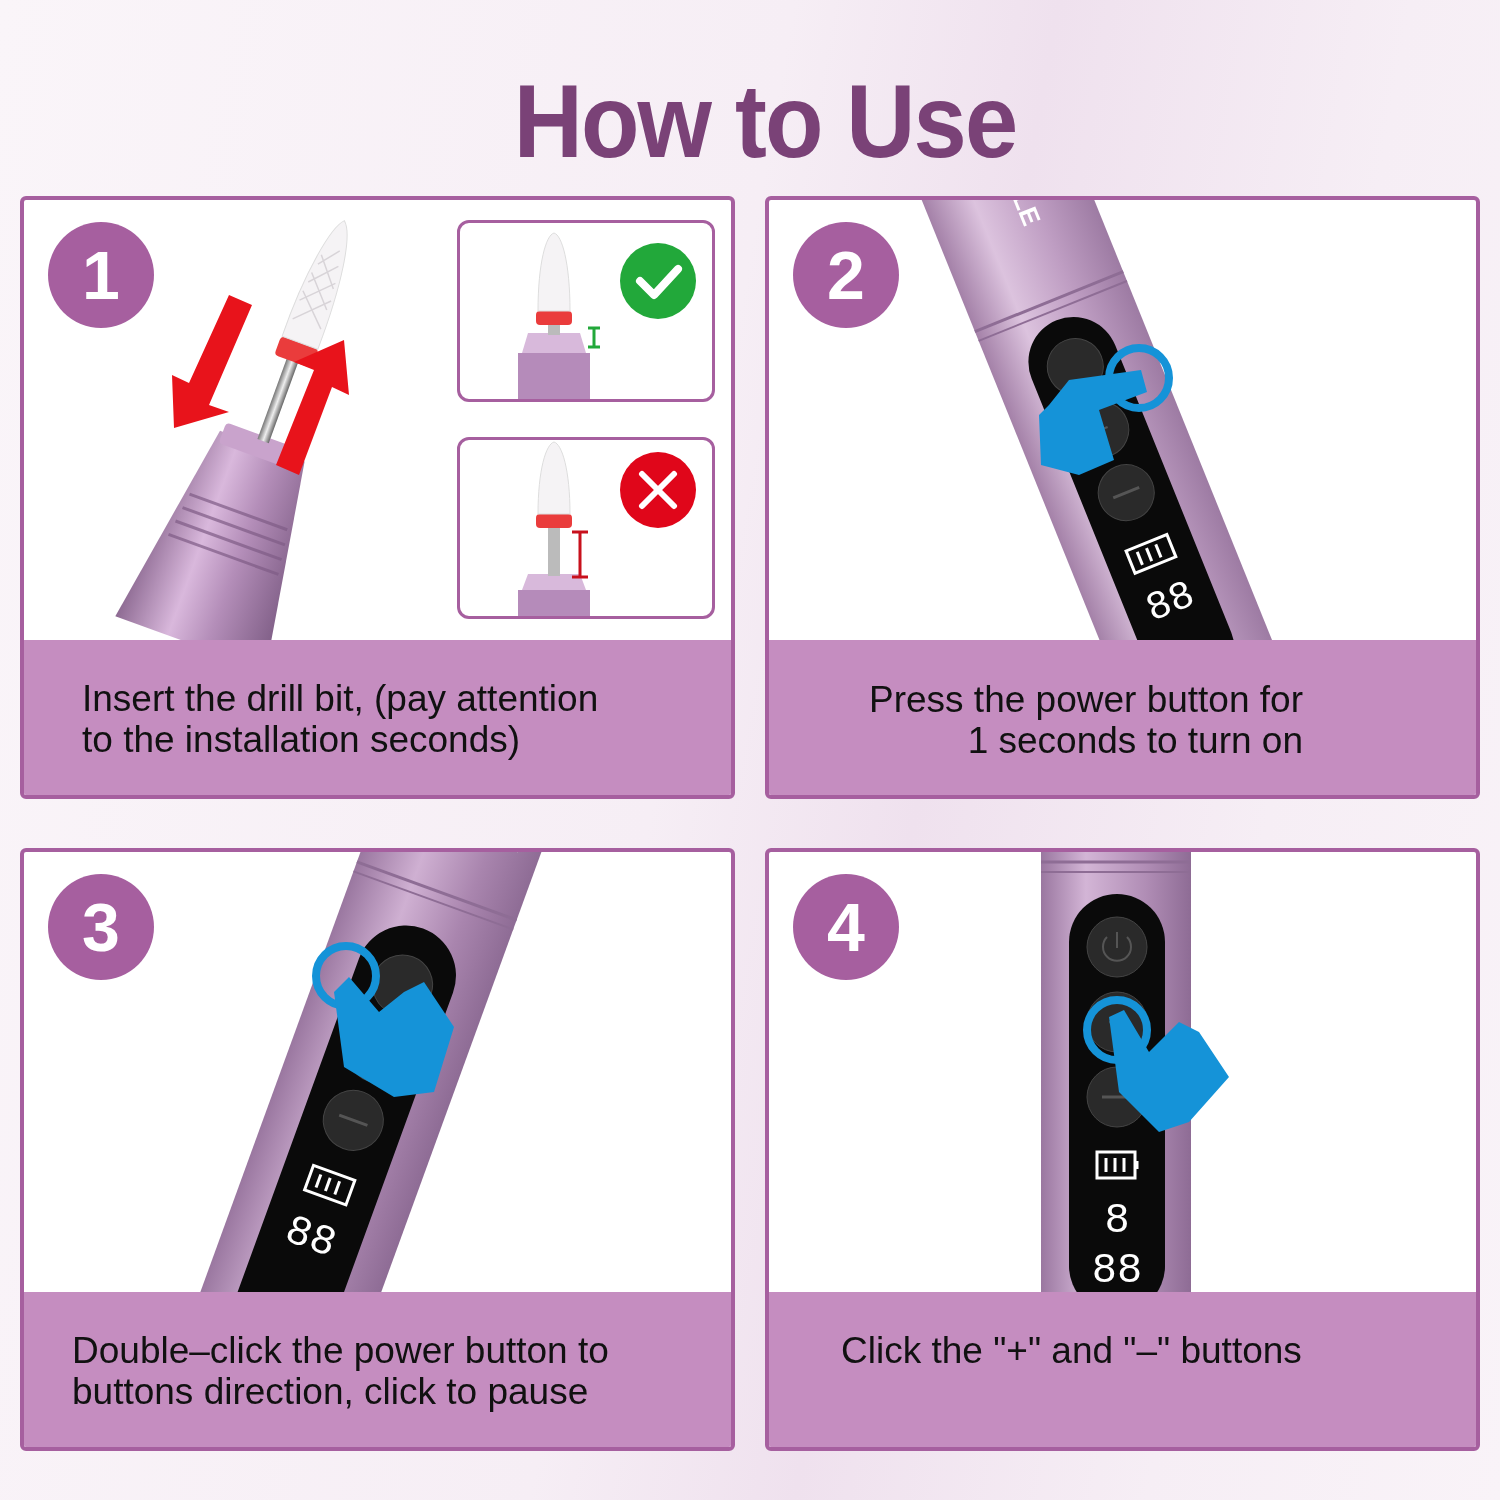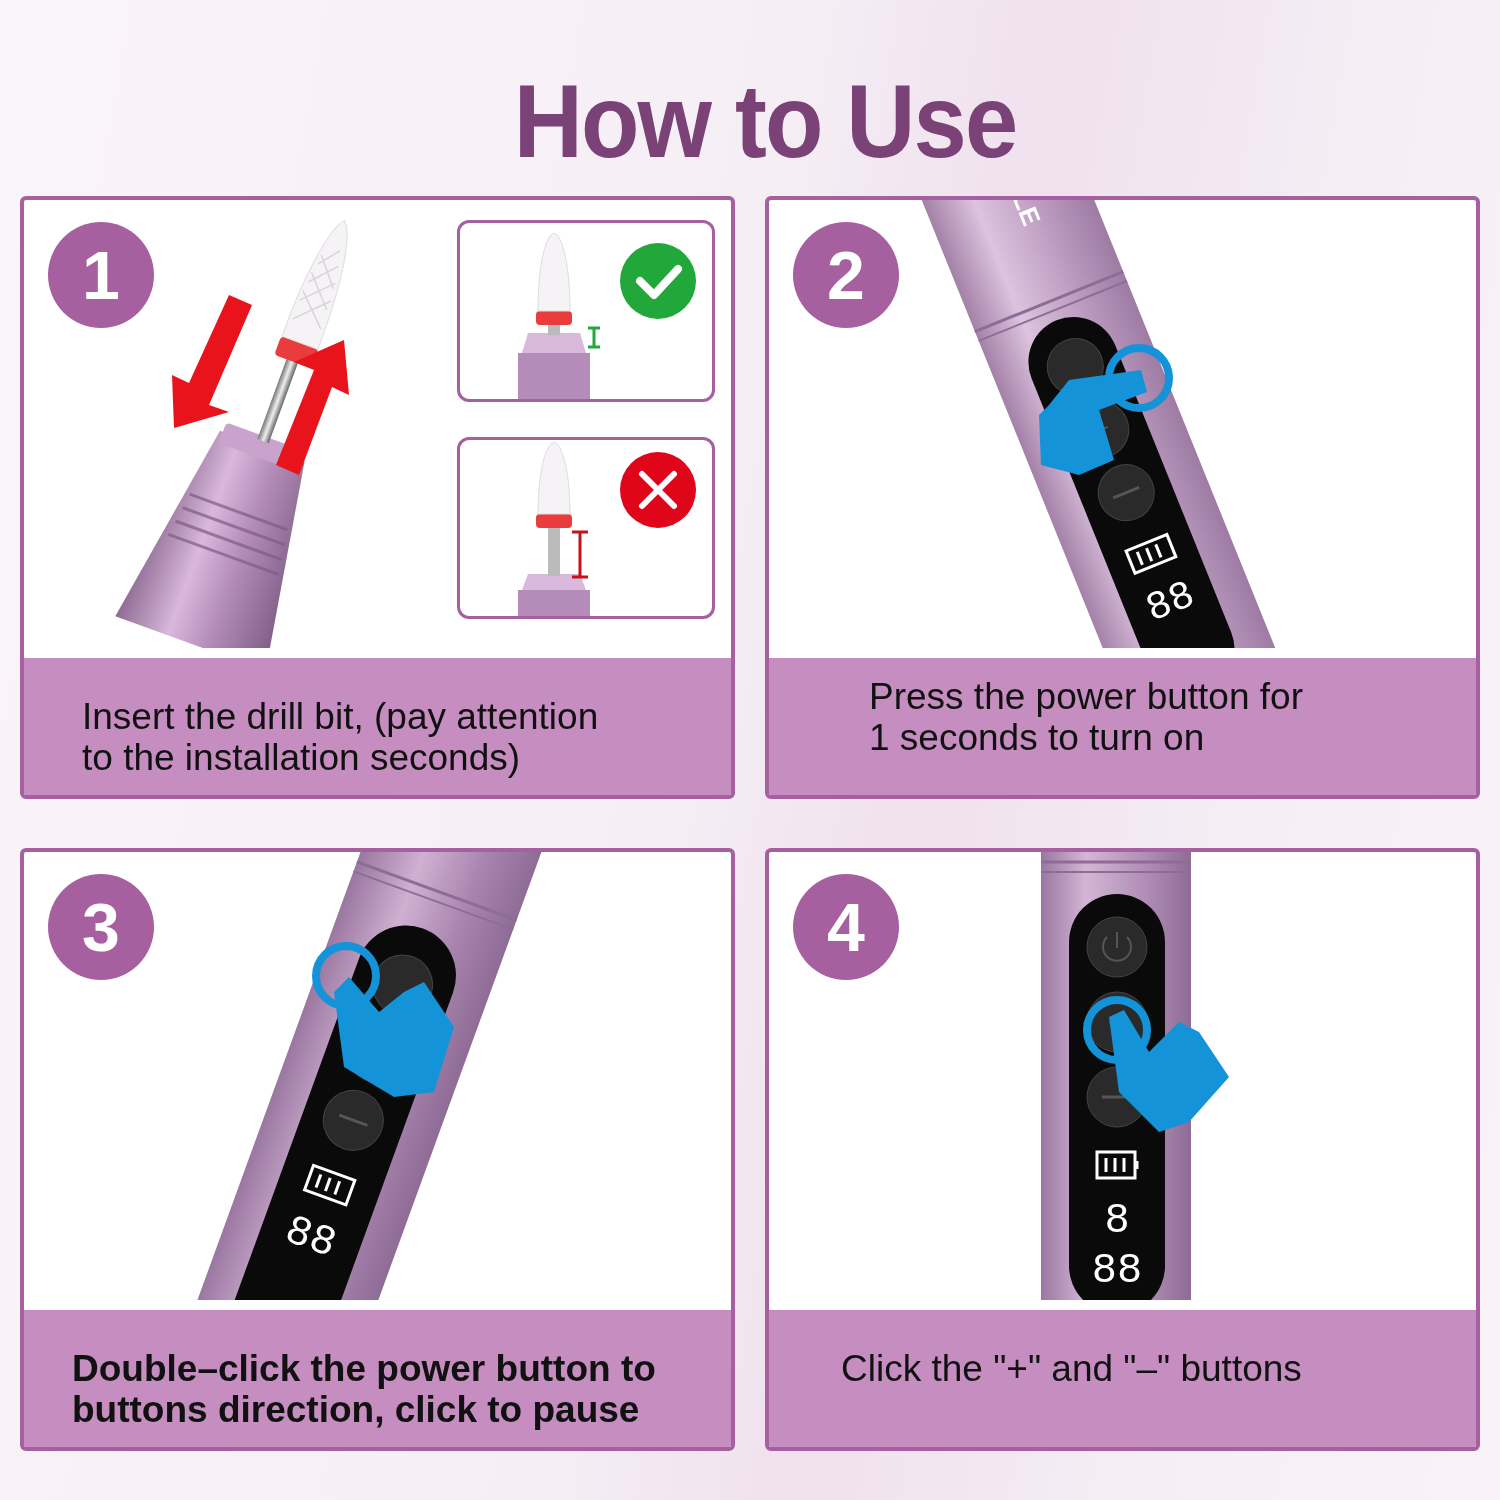--- a/index.html
+++ b/index.html
@@ -16,21 +16,21 @@
   }
   .panel {
     position: absolute; width: 715px; height: 603px;
     border: 4px solid #a65f9f; border-radius: 6px; background: #ffffff; overflow: hidden;
   }
   .p1 { left: 20px; top: 196px; }
   .p2 { left: 765px; top: 196px; }
   .p3 { left: 20px; top: 848px; }
   .p4 { left: 765px; top: 848px; }
   .caption {
-    position: absolute; left: 0; bottom: 0; width: 100%; height: 137px;
+    position: absolute; left: 0; bottom: 0; width: 100%; height: 155px;
     background: #c58dc0; color: #111; font-size: 37px; line-height: 41px;
   }
   .caption .txt { position: absolute; top: 38px; }
   .badge {
     position: absolute; left: 24px; top: 22px; width: 106px; height: 106px; border-radius: 50%;
     background: #a65f9f; color: #fff; font-size: 68px; font-weight: bold;
     display: flex; align-items: center; justify-content: center;
   }
   .scene { position: absolute; left: 0; top: 0; width: 100%; height: 448px; }
   .inset {
@@ -162,21 +162,21 @@
         <text x="340" y="425" font-family="Liberation Mono, monospace" font-size="40" fill="#fff" text-anchor="middle">88</text>
       </g>
       <g fill="#1593d8">
         <circle cx="370" cy="178" r="30" fill="none" stroke="#1593d8" stroke-width="8"></circle>
         <path d="M280 205 L300 180 L372 170 L378 192 L330 210 L345 260 L310 275 L272 265 L270 215 Z"></path>
       </g>
     </svg>
   </div>
   <div class="badge">2</div>
   <div class="caption">
-    <div class="txt" style="left:100px; top:18px;">
+    <div class="txt" style="left:100px; top:39px;text-align:right;">
       <div>Press the power button for</div>
       <div>1 seconds to turn on</div>
     </div>
   </div>
 </div>
 
 <div class="panel p3">
   <div class="scene">
     <svg width="715" height="448" viewBox="0 0 715 448">
       <defs>
@@ -207,21 +207,21 @@
         <text x="335" y="400" font-family="Liberation Mono, monospace" font-size="42" fill="#fff" text-anchor="middle">88</text>
       </g>
       <g fill="#1593d8">
         <circle cx="322" cy="124" r="30" fill="none" stroke="#1593d8" stroke-width="8"></circle>
         <path d="M310 140 L325 125 L355 160 L380 140 L400 130 L430 175 L410 240 L370 245 L320 215 Z"></path>
       </g>
     </svg>
   </div>
   <div class="badge">3</div>
   <div class="caption">
-    <div class="txt" style="left:48px; top:38px;font-weight:bold;">
+    <div class="txt" style="left:48px; top:38px;">
       <div>Double–click the power button to</div>
       <div>buttons direction, click to pause</div>
     </div>
   </div>
 </div>
 
 <div class="panel p4">
   <div class="scene">
     <svg width="715" height="448" viewBox="0 0 715 448">
       <defs>

